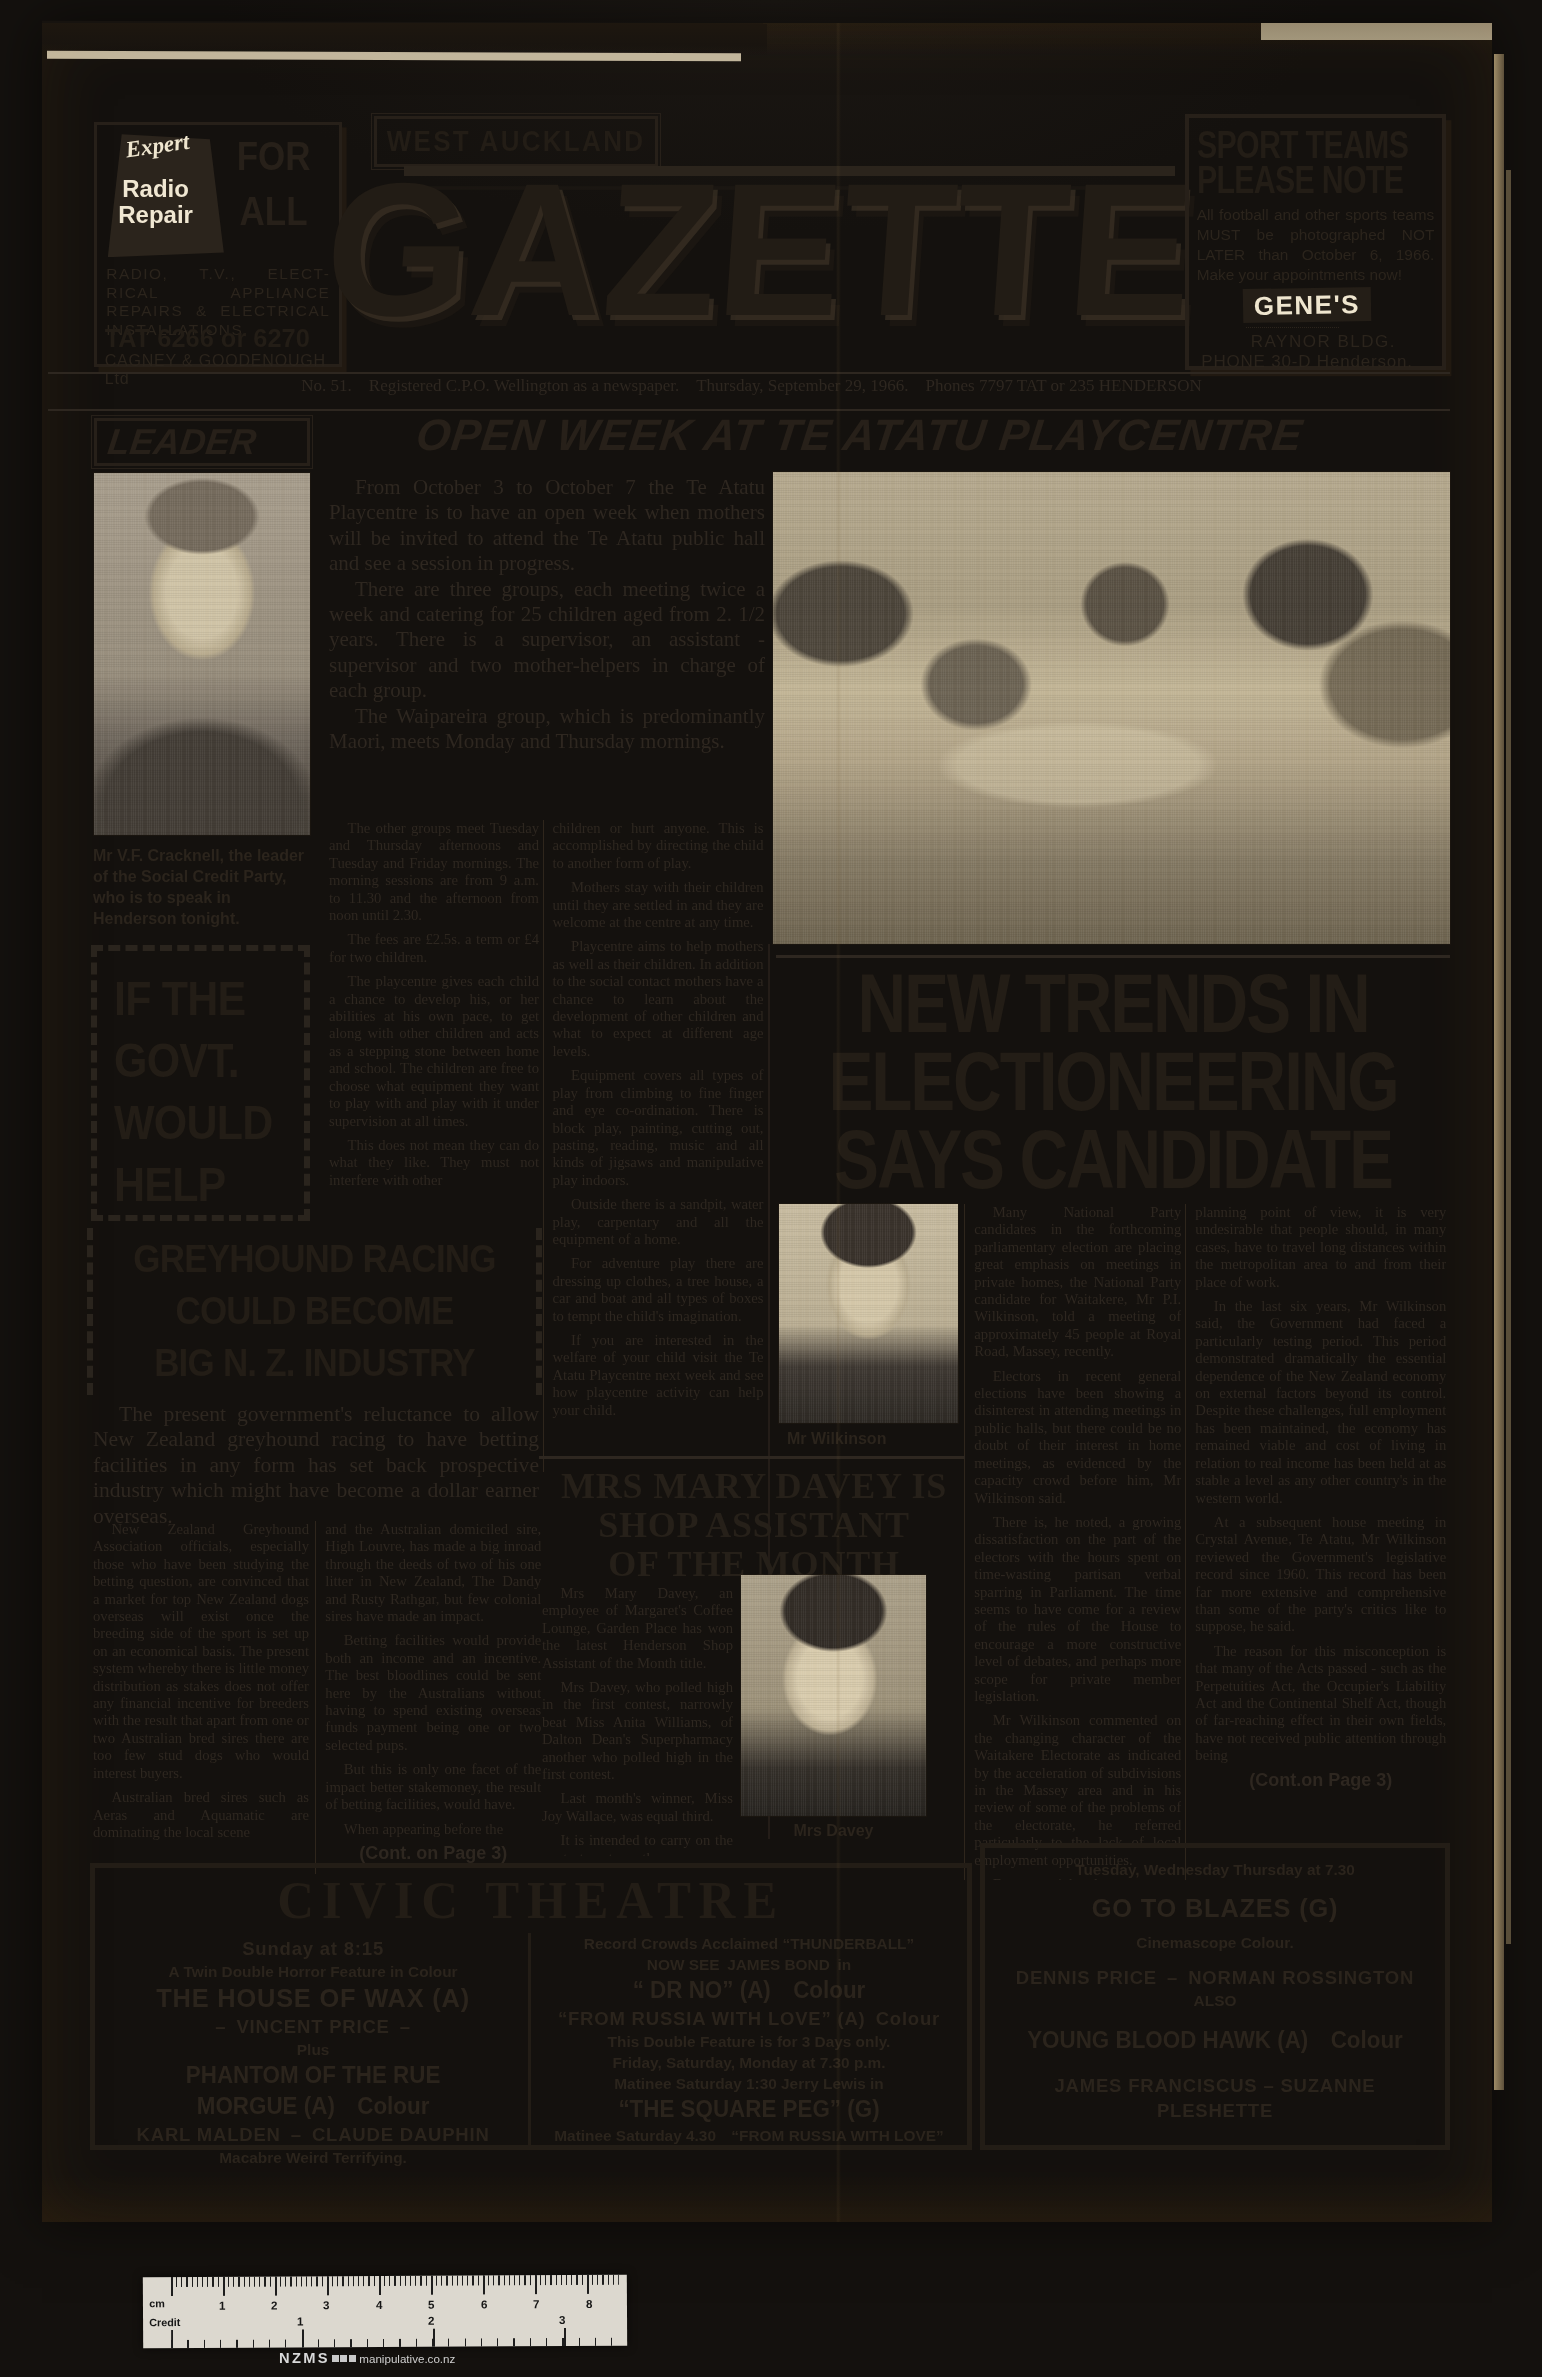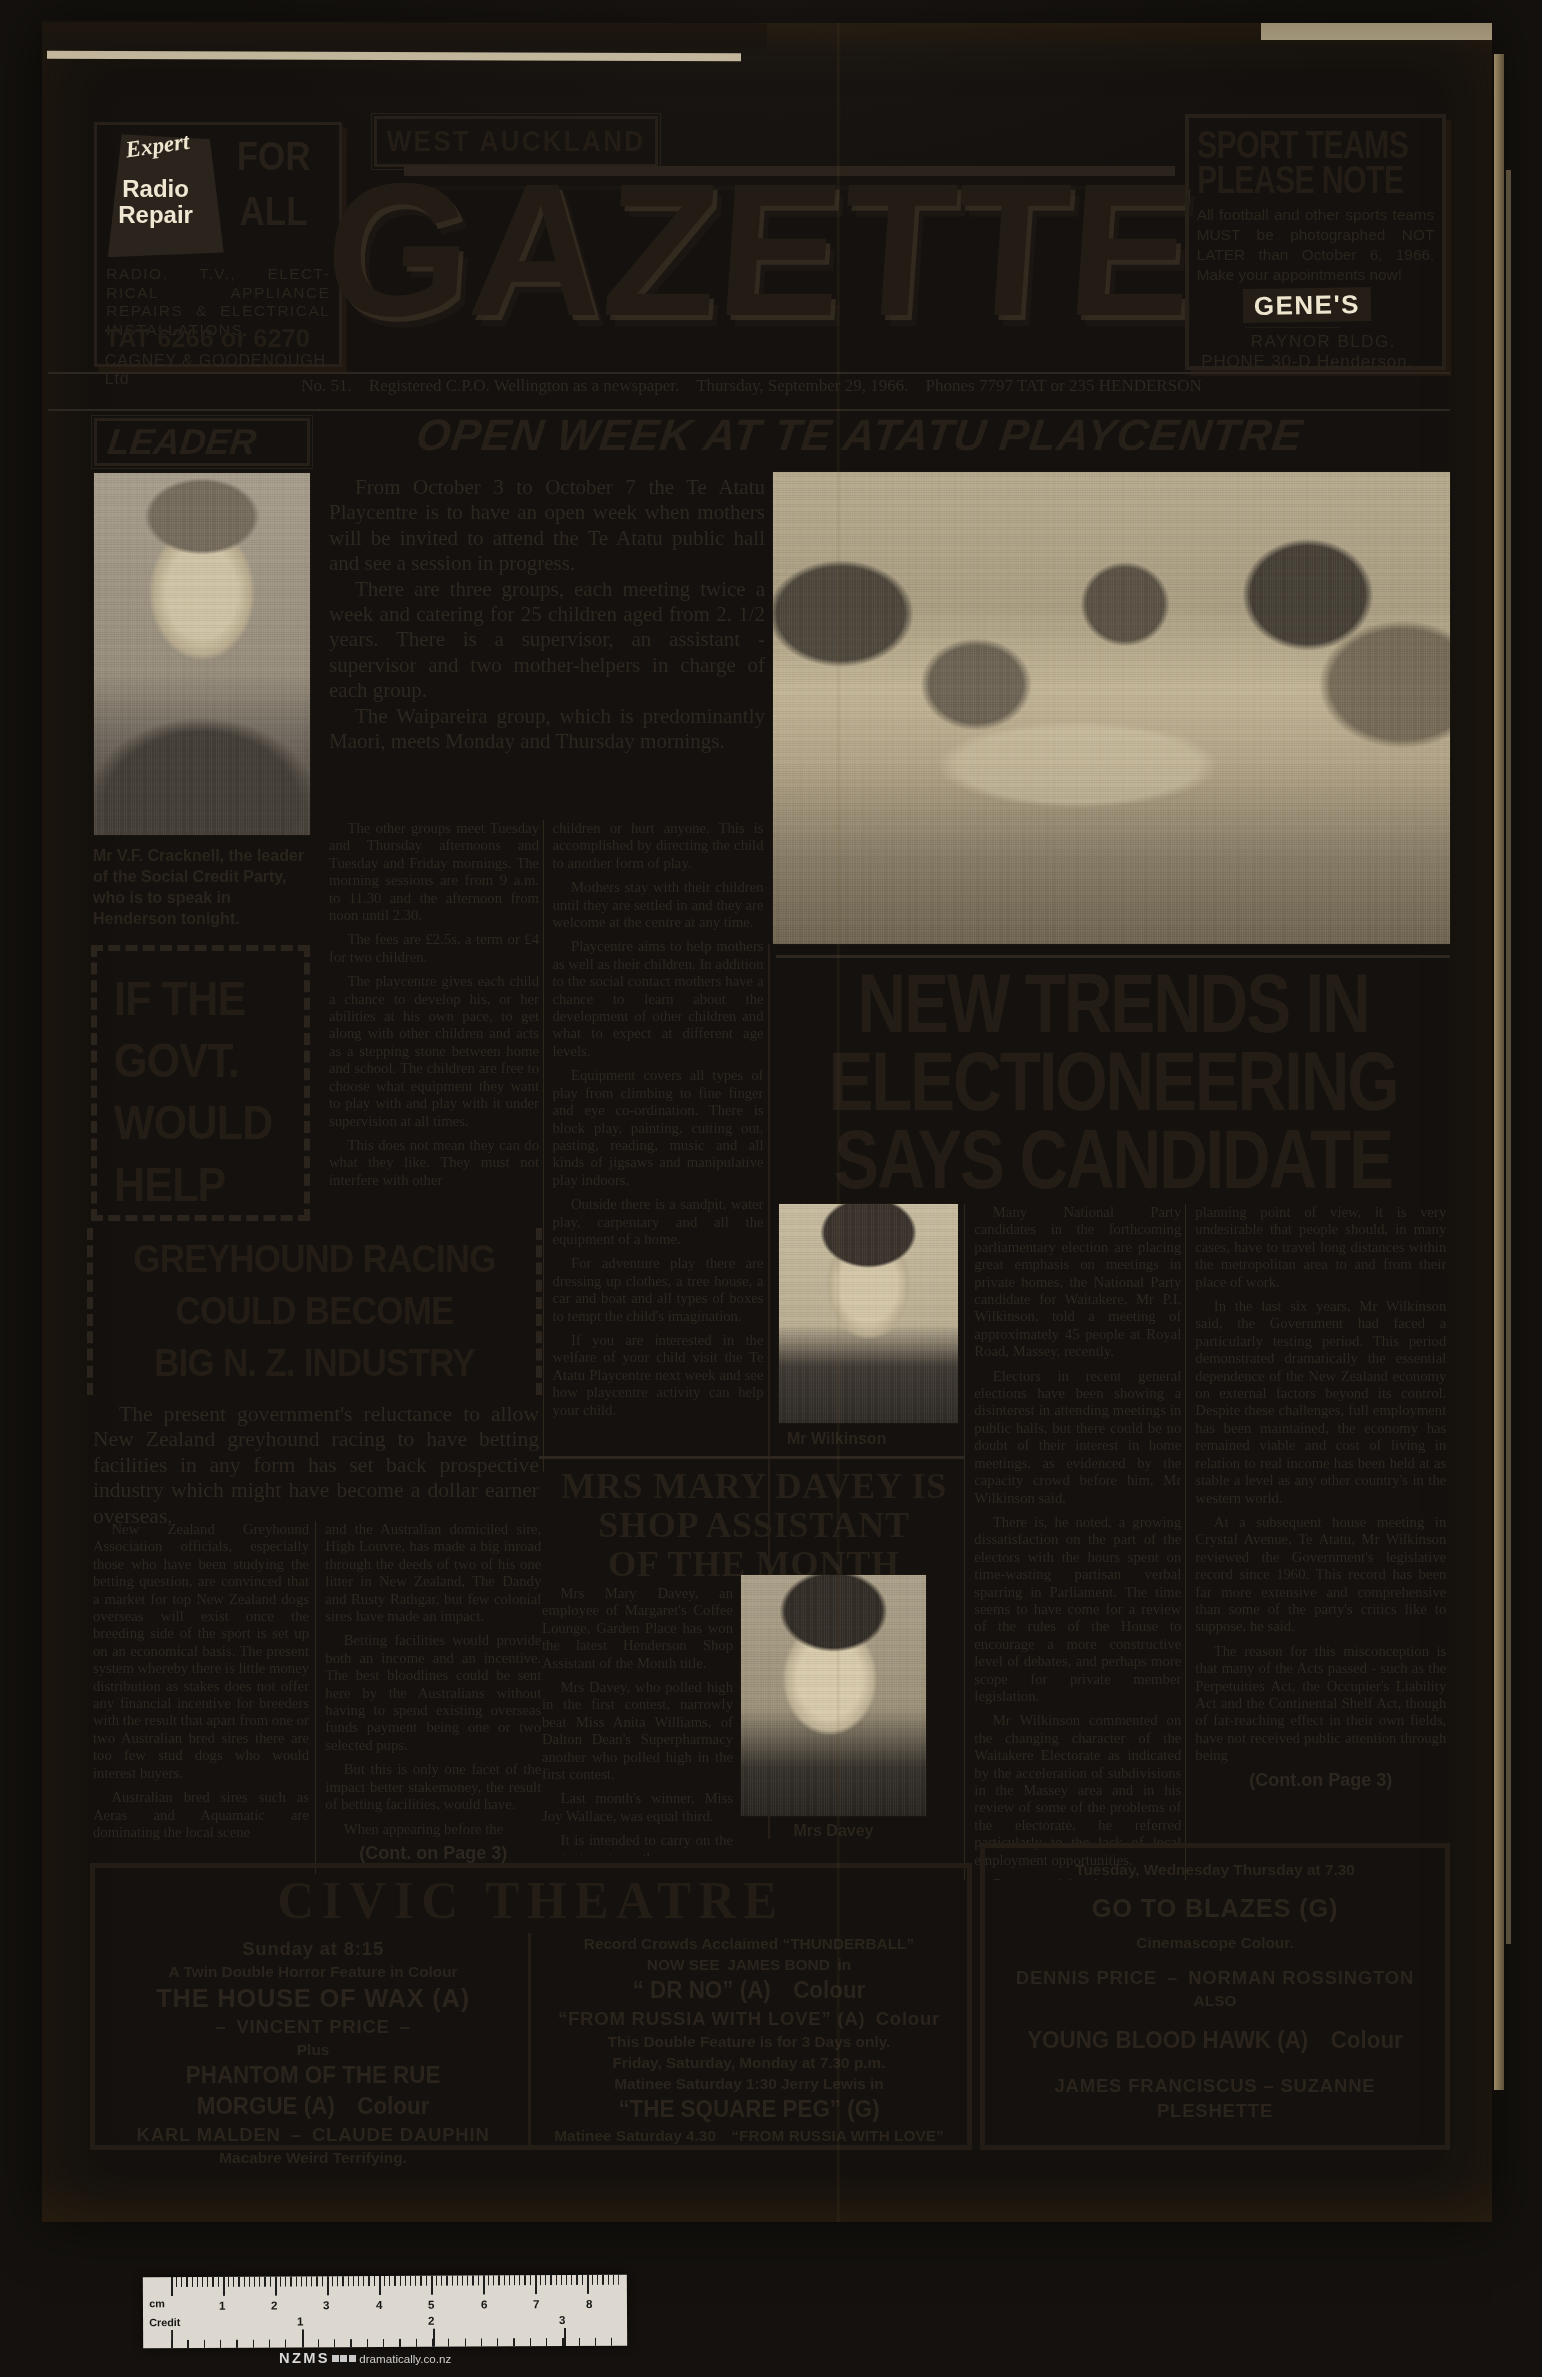--- a/index.html
+++ b/index.html
@@ -359,16 +359,16 @@
     <span class="scale-num" style="left:390px;top:21.6px;">7</span>
     <span class="scale-num" style="left:443px;top:21.6px;">8</span>
     <span class="scale-label" style="left:6.2px;bottom:20px;">Credit</span>
     <span class="scale-num" style="left:154px;bottom:20px;">1</span>
     <span class="scale-num" style="left:285px;bottom:20px;">2</span>
     <span class="scale-num" style="left:416px;bottom:20px;">3</span>
   </div>
   <div class="nzms">
     <span class="brand">NZMS</span>
     <span><span class="sq"></span><span class="sq"></span><span class="sq"></span></span>
-    <span class="url">dramatically.co.nz</span>
+    <span class="url">manipulative.co.nz</span>
   </div>
 </div>
 
 
 </body></html>

